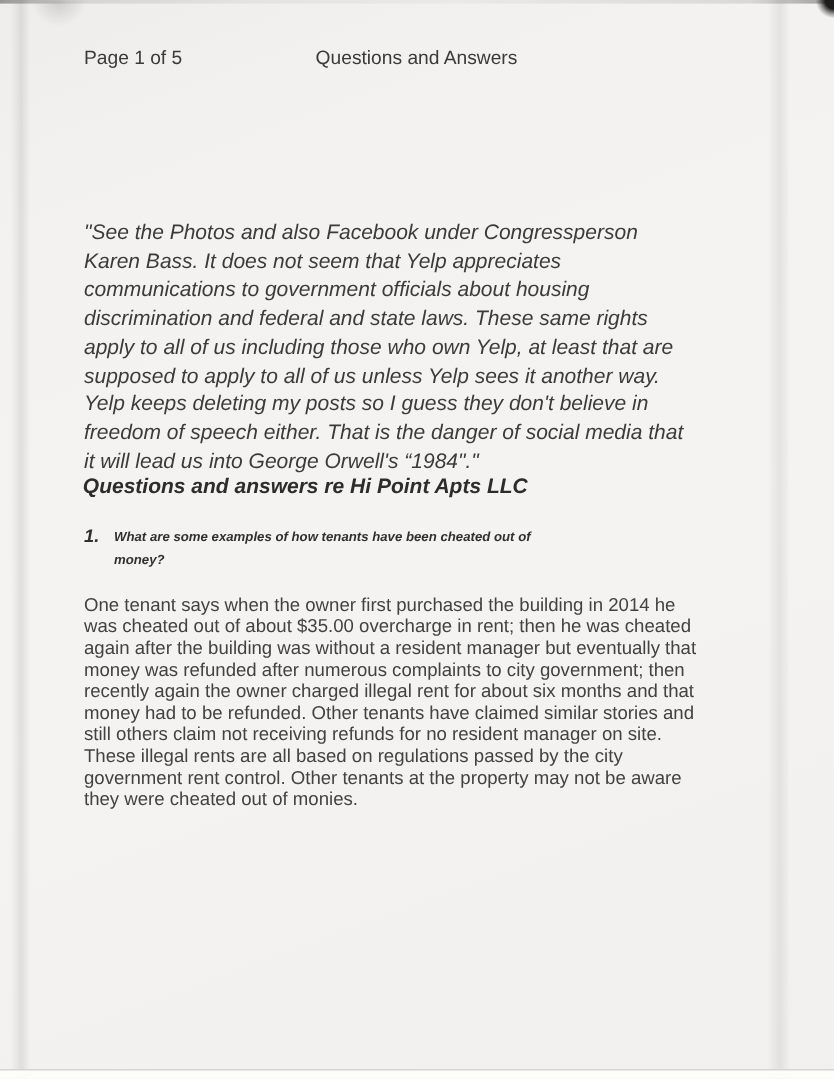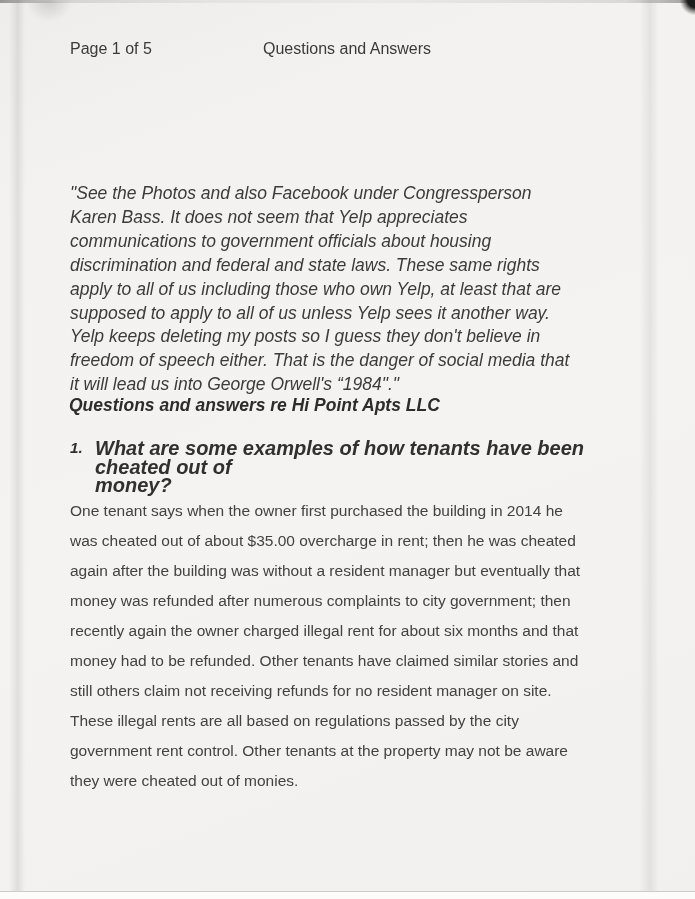--- a/index.html
+++ b/index.html
@@ -124,32 +124,32 @@
     left: 70px;
     font-size: 15.2px;
     font-weight: bold;
     font-style: italic;
     color: #303030;
   }
   .q-text {
     top: 439px;
     left: 95px;
     width: 560px;
-    font-size: 20px;
+    font-size: 11px;
     font-weight: bold;
     font-style: italic;
     line-height: 18.7px;
     color: #303030;
   }
   .answer {
     top: 496px;
     left: 70px;
     width: 600px;
     font-size: 15.5px;
-    line-height: 30px;
+    line-height: 18px;
     color: #424242;
   }
 </style>
 </head>
 <body>
 
 <div class="scan-page">
 
   <div class="edge-top"></div>
   <div class="smudge-tl"></div>

